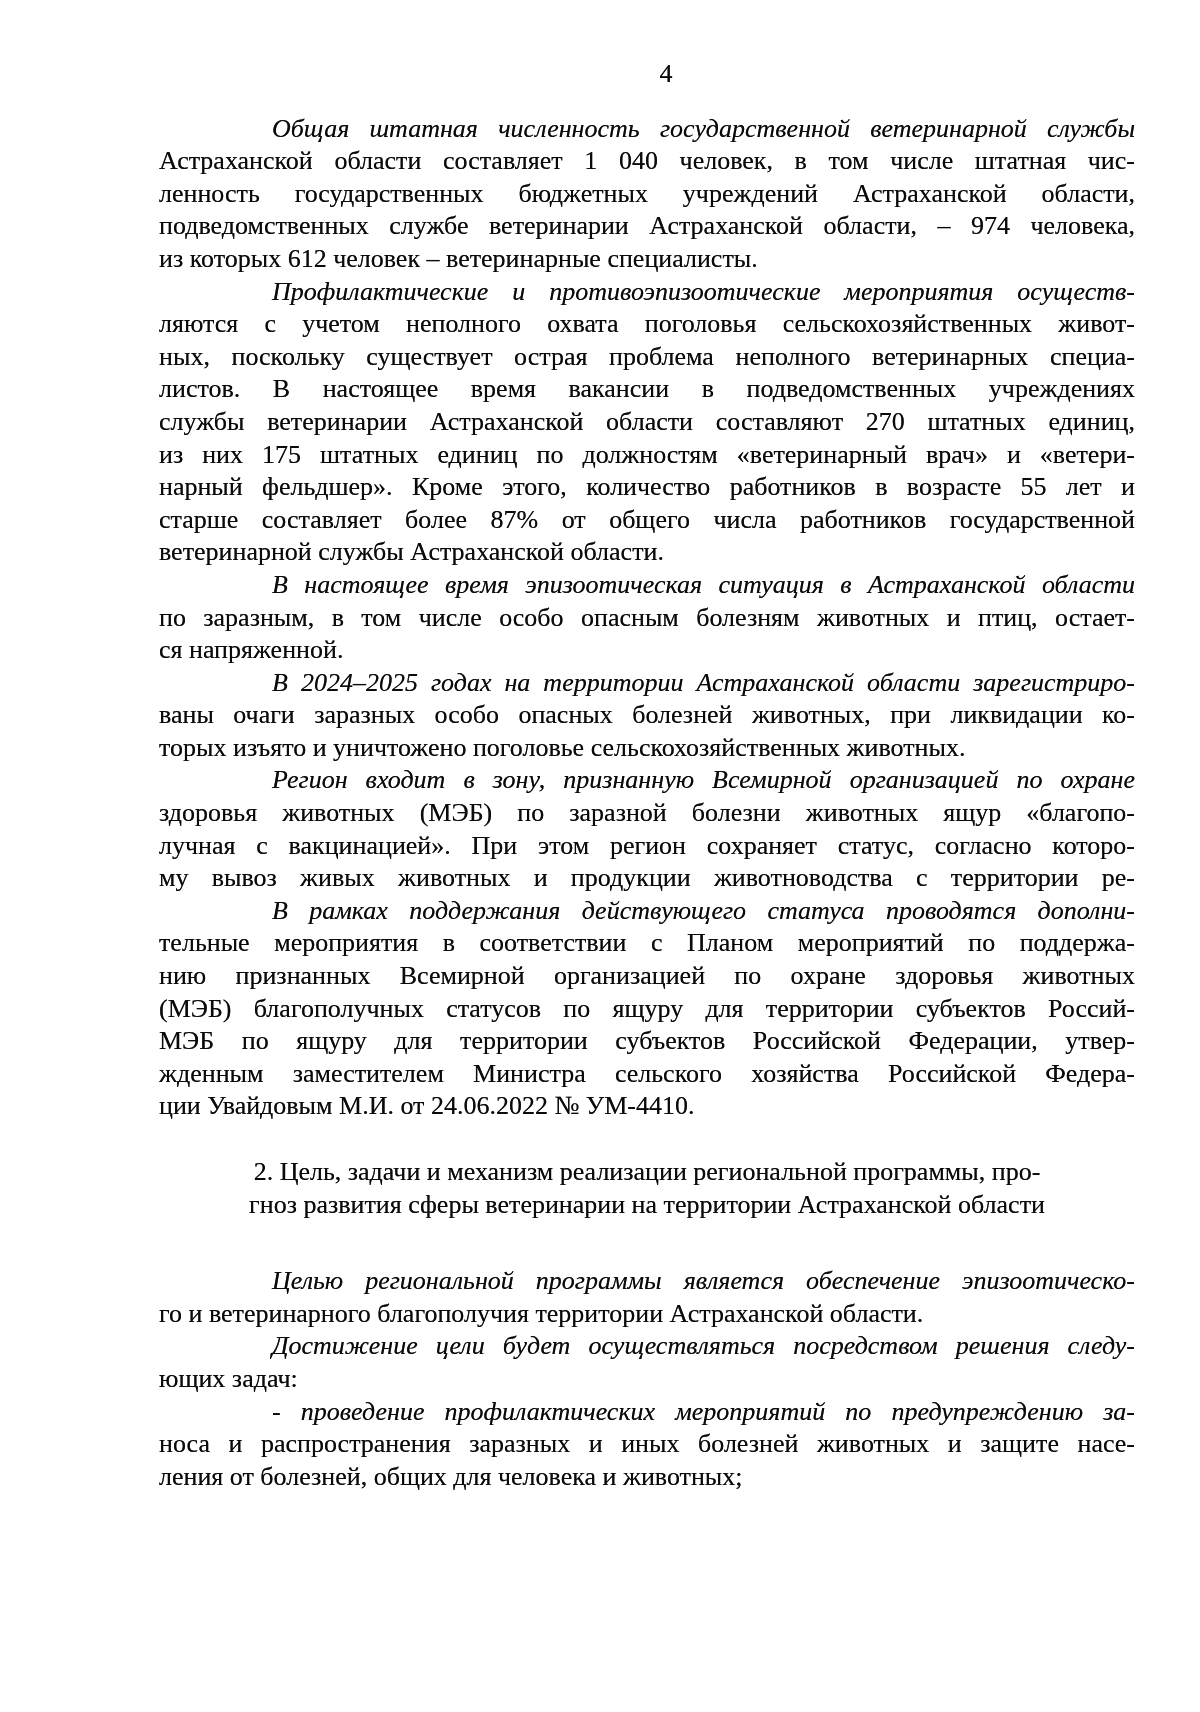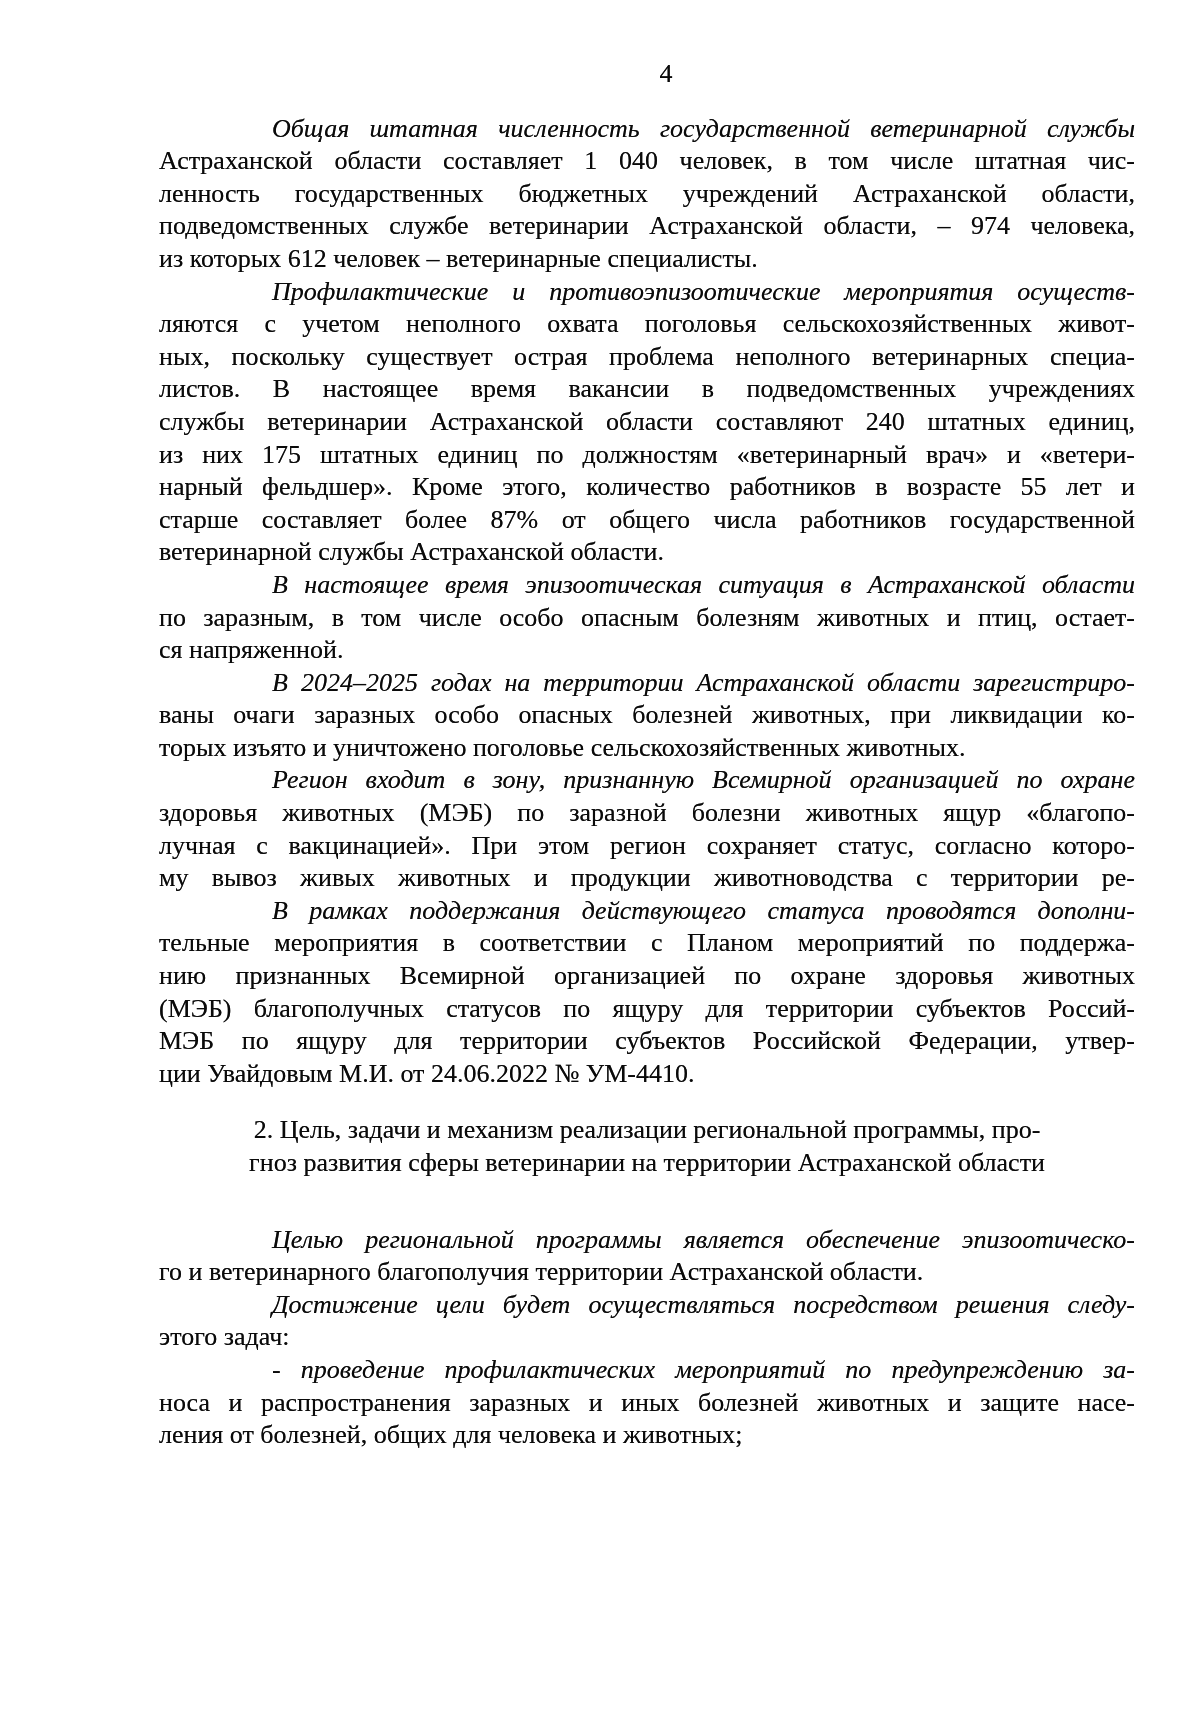--- a/index.html
+++ b/index.html
@@ -30,21 +30,21 @@
   .line {
     display: block;
     text-align: justify;
     text-align-last: justify;
     height: 32.6px;
     white-space: normal;
   }
   .line.first { text-indent: 113px; font-style: italic; }
   .line.last  { text-align-last: left; }
   .para-1 { margin-top: 22px; }
-  .heading { margin-top: 24px; font-weight: normal; font-size: 26px; margin-bottom: 0; }
+  .heading { margin-top: 33px; font-weight: normal; font-size: 26px; margin-bottom: 0; }
   .heading .line { text-align: center; text-align-last: center; text-indent: 0; }
   .para-7 { margin-top: 44px; }
 </style>
 </head>
 <body>
 
 <div class="page">
   <div class="content">
 
     <div class="page-number">4</div>
@@ -55,21 +55,21 @@
       <span class="line">ленность государственных бюджетных учреждений Астраханской области,</span>
       <span class="line">подведомственных службе ветеринарии Астраханской области, – 974 человека,</span>
       <span class="line last">из которых 612 человек – ветеринарные специалисты.</span>
     </div>
 
     <div class="para">
       <span class="line first">Профилактические и противоэпизоотические мероприятия осуществ-</span>
       <span class="line">ляются с учетом неполного охвата поголовья сельскохозяйственных живот-</span>
       <span class="line">ных, поскольку существует острая проблема неполного ветеринарных специа-</span>
       <span class="line">листов. В настоящее время вакансии в подведомственных учреждениях</span>
-      <span class="line">службы ветеринарии Астраханской области составляют 240 штатных единиц,</span>
+      <span class="line">службы ветеринарии Астраханской области составляют 270 штатных единиц,</span>
       <span class="line">из них 175 штатных единиц по должностям «ветеринарный врач» и «ветери-</span>
       <span class="line">нарный фельдшер». Кроме этого, количество работников в возрасте 55 лет и</span>
       <span class="line">старше составляет более 87% от общего числа работников государственной</span>
       <span class="line last">ветеринарной службы Астраханской области.</span>
     </div>
 
     <div class="para">
       <span class="line first">В настоящее время эпизоотическая ситуация в Астраханской области</span>
       <span class="line">по заразным, в том числе особо опасным болезням животных и птиц, остает-</span>
       <span class="line last">ся напряженной.</span>
@@ -87,36 +87,37 @@
       <span class="line">лучная с вакцинацией». При этом регион сохраняет статус, согласно которо-</span>
       <span class="line">му вывоз живых животных и продукции животноводства с территории ре-</span>
     </div>
 
     <div class="para">
       <span class="line first">В рамках поддержания действующего статуса проводятся дополни-</span>
       <span class="line">тельные мероприятия в соответствии с Планом мероприятий по поддержа-</span>
       <span class="line">нию признанных Всемирной организацией по охране здоровья животных</span>
       <span class="line">(МЭБ) благополучных статусов по ящуру для территории субъектов Россий-</span>
       <span class="line">МЭБ по ящуру для территории субъектов Российской Федерации, утвер-</span>
+      <span class="line">жденным заместителем Министра сельского хозяйства Российской Федера-</span>
       <span class="line last">ции Увайдовым М.И. от 24.06.2022 № УМ-4410.</span>
     </div>
 
     <div class="para heading">
       <span class="line">2. Цель, задачи и механизм реализации региональной программы, про-</span>
       <span class="line">гноз развития сферы ветеринарии на территории Астраханской области</span>
     </div>
 
     <div class="para para-7">
       <span class="line first">Целью региональной программы является обеспечение эпизоотическо-</span>
       <span class="line last">го и ветеринарного благополучия территории Астраханской области.</span>
     </div>
 
     <div class="para">
       <span class="line first">Достижение цели будет осуществляться посредством решения следу-</span>
-      <span class="line last">этого задач:</span>
+      <span class="line last">ющих задач:</span>
     </div>
 
     <div class="para">
       <span class="line first">- проведение профилактических мероприятий по предупреждению за-</span>
       <span class="line">носа и распространения заразных и иных болезней животных и защите насе-</span>
       <span class="line last">ления от болезней, общих для человека и животных;</span>
     </div>
 
   </div>
 </div>

